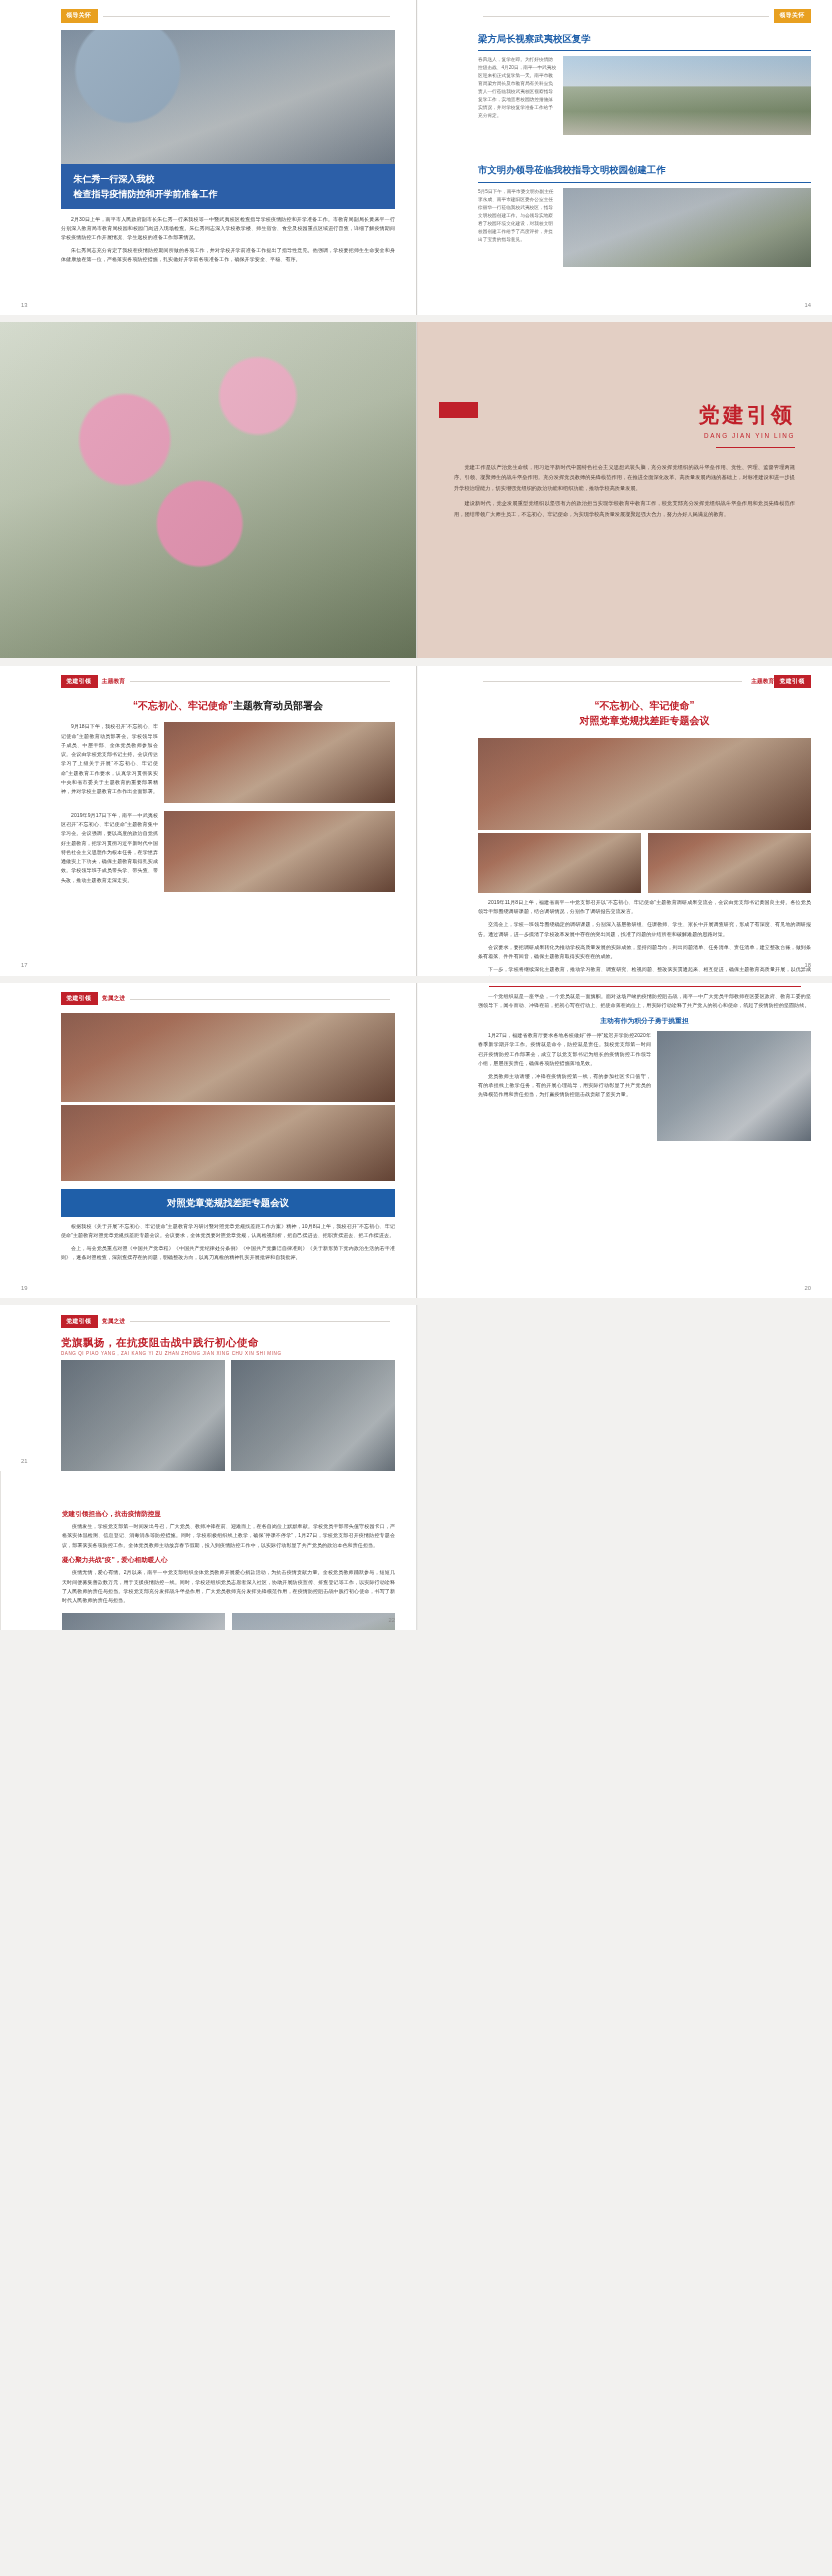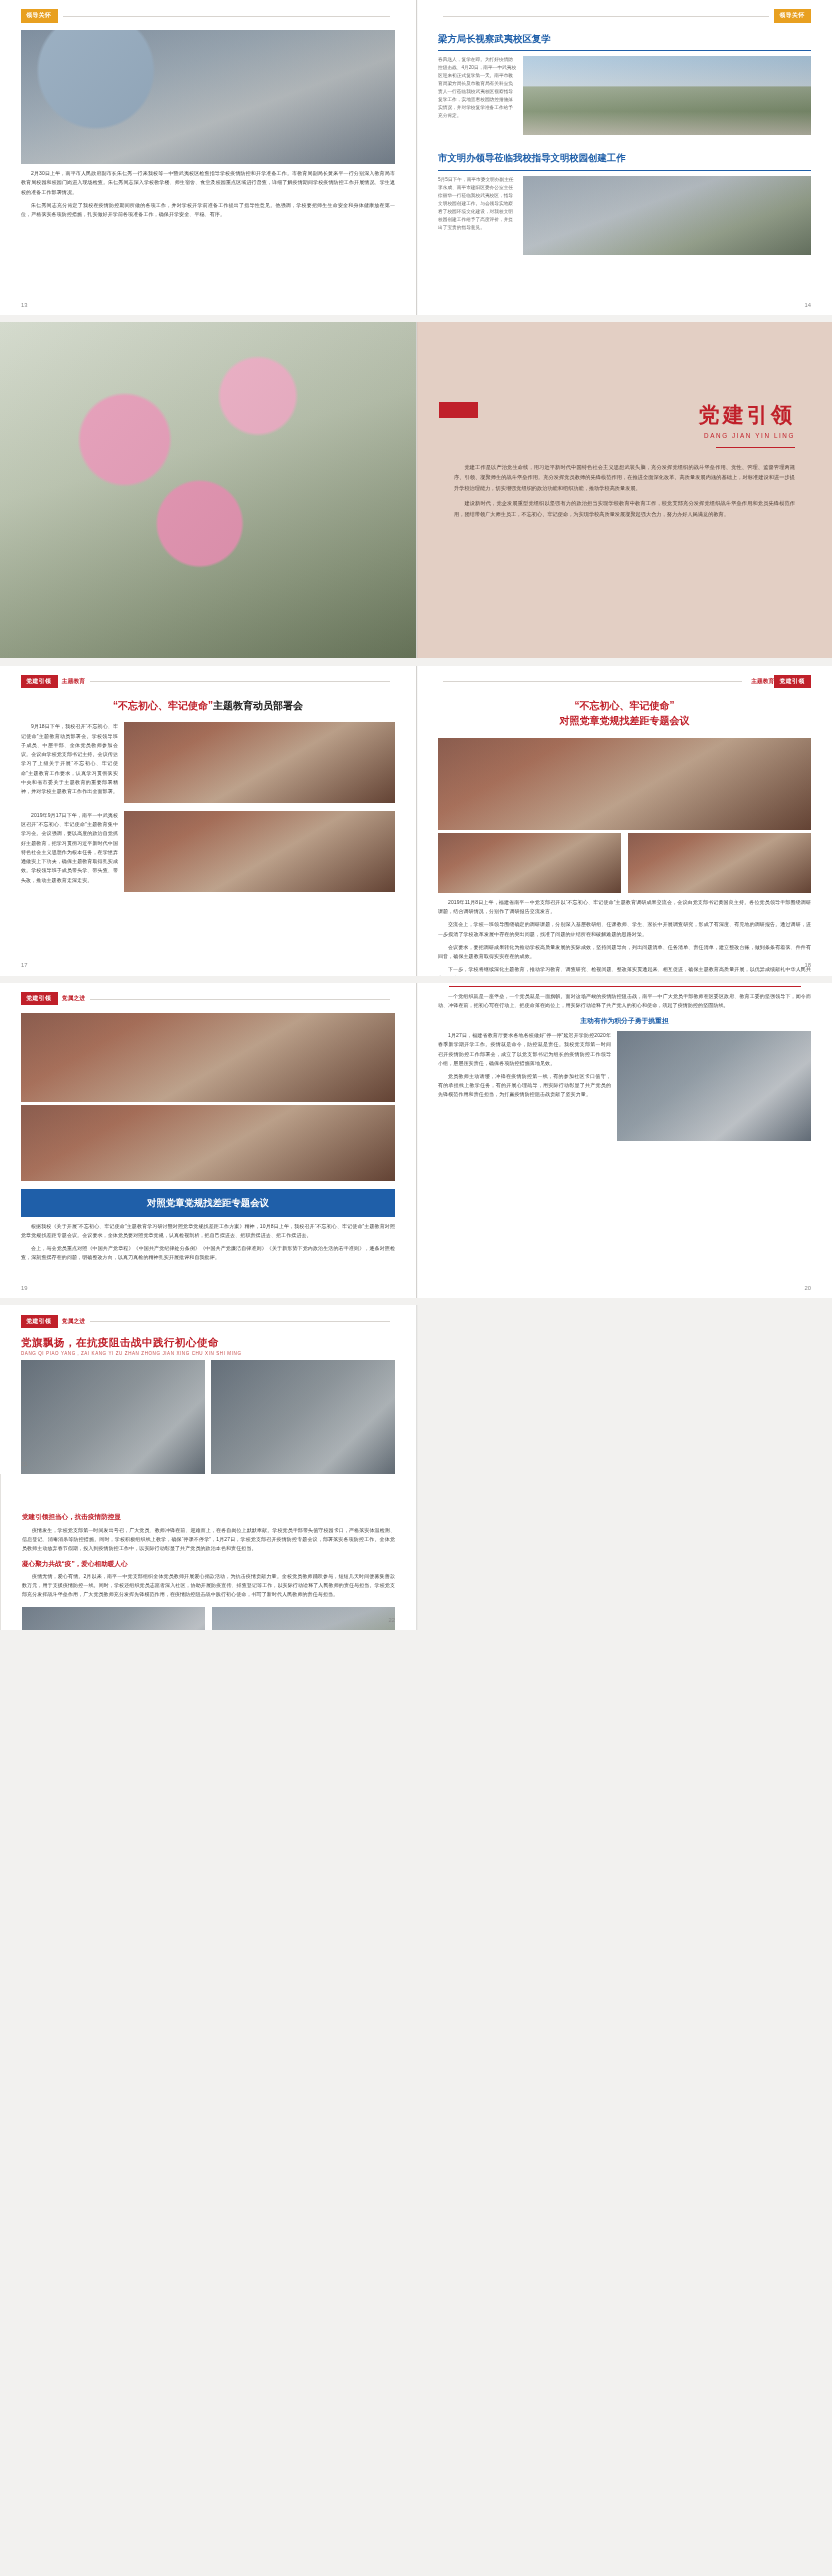--- a/index.html
+++ b/index.html
@@ -17,20 +17,21 @@
   .spread {
     display: flex;
     width: 833px;
     position: relative;
   }
   .leaf {
     width: 416px;
     position: relative;
     background: #ffffff;
     overflow: hidden;
+    padding-left: 40px;
   }
   .leaf.right { border-left: 0.5px solid #e4e2df; }
   .gutter-shadow {
     position: absolute; top: 0; bottom: 0; left: 416px; width: 1.6px;
     background: linear-gradient(to right, rgba(0,0,0,0.10), rgba(0,0,0,0.0));
     pointer-events: none; z-index: 5;
   }
   .spread-gap { height: 7.3px; background: #f2f1ef; width: 100%; }
 
   
@@ -178,20 +179,24 @@
 
   <div class="spread" style="height:315px;">
     <div class="gutter-shadow"></div>
 
     <div class="leaf left">
       <div class="tag-row">
         <span class="sec-tag">领导关怀</span>
         <span class="tag-rule"></span>
       </div>
       <div class="ph img-office" style="margin:7.3px 21px 0 21px; height:134px;"></div>
+      <div class="banner-title" style="margin:0 21px;">
+        <div>朱仁秀一行深入我校</div>
+        <div>检查指导疫情防控和开学前准备工作</div>
+      </div>
       <div class="body-text pad mt10">
         <p>2月30日上午，南平市人民政府副市长朱仁秀一行来我校等一中暨武夷校区检查指导学校疫情防控和开学准备工作。市教育局副局长黄来平一行分别深入教育局市教育局校园和校园门岗进入现场检查。朱仁秀同志深入学校教学楼、师生宿舍、食堂及校园重点区域进行督查，详细了解疫情期间学校疫情防控工作开展情况、学生返校的准备工作部署情况。</p>
         <p>朱仁秀同志充分肯定了我校在疫情防控期间所做的各项工作，并对学校开学前准备工作提出了指导性意见。他强调，学校要把师生生命安全和身体健康放在第一位，严格落实各项防控措施，扎实做好开学前各项准备工作，确保开学安全、平稳、有序。</p>
       </div>
       <div class="folio left">13</div>
     </div>
 
     <div class="leaf right">
       <div class="tag-row right-align">
         <span class="tag-rule"></span>
@@ -199,21 +204,21 @@
       </div>
 
       <div class="pad mt14">
         <div class="headline-blue" style="text-align:left;border-bottom:1px solid #1f5fa9;padding:3.1px 0 4.2px 0;">梁方局长视察武夷校区复学</div>
         <div class="two-col mt10">
           <div class="caption" style="width:79px;">春风送人，复学在即。为打好疫情防控阻击战、4月20日，南平一中武夷校区迎来初正式复学第一天。南平市教育局梁方局长及市教育局有关科室负责人一行莅临我校武夷校区视察指导复学工作，实地查看校园防控措施落实情况，并对学校复学准备工作给予充分肯定。</div>
           <div class="ph img-campus" style="flex:1;height:79px;"></div>
         </div>
       </div>
 
-      <div class="pad mt14" style="margin-top:14px;">
+      <div class="pad mt14" style="margin-top:26px;">
         <div class="headline-blue" style="text-align:left;border-bottom:1px solid #1f5fa9;padding:3.1px 0 4.2px 0;">市文明办领导莅临我校指导文明校园创建工作</div>
         <div class="two-col mt10">
           <div class="caption" style="width:79px;">5月5日下午，南平市委文明办副主任李永成、南平市建阳区委办公室主任徐丽华一行莅临我校武夷校区，指导文明校园创建工作。与会领导实地察看了校园环境文化建设，对我校文明校园创建工作给予了高度评价，并提出了宝贵的指导意见。</div>
           <div class="ph img-street" style="flex:1;height:79px;"></div>
         </div>
       </div>
 
       <div class="folio right">14</div>
     </div>
   </div>

